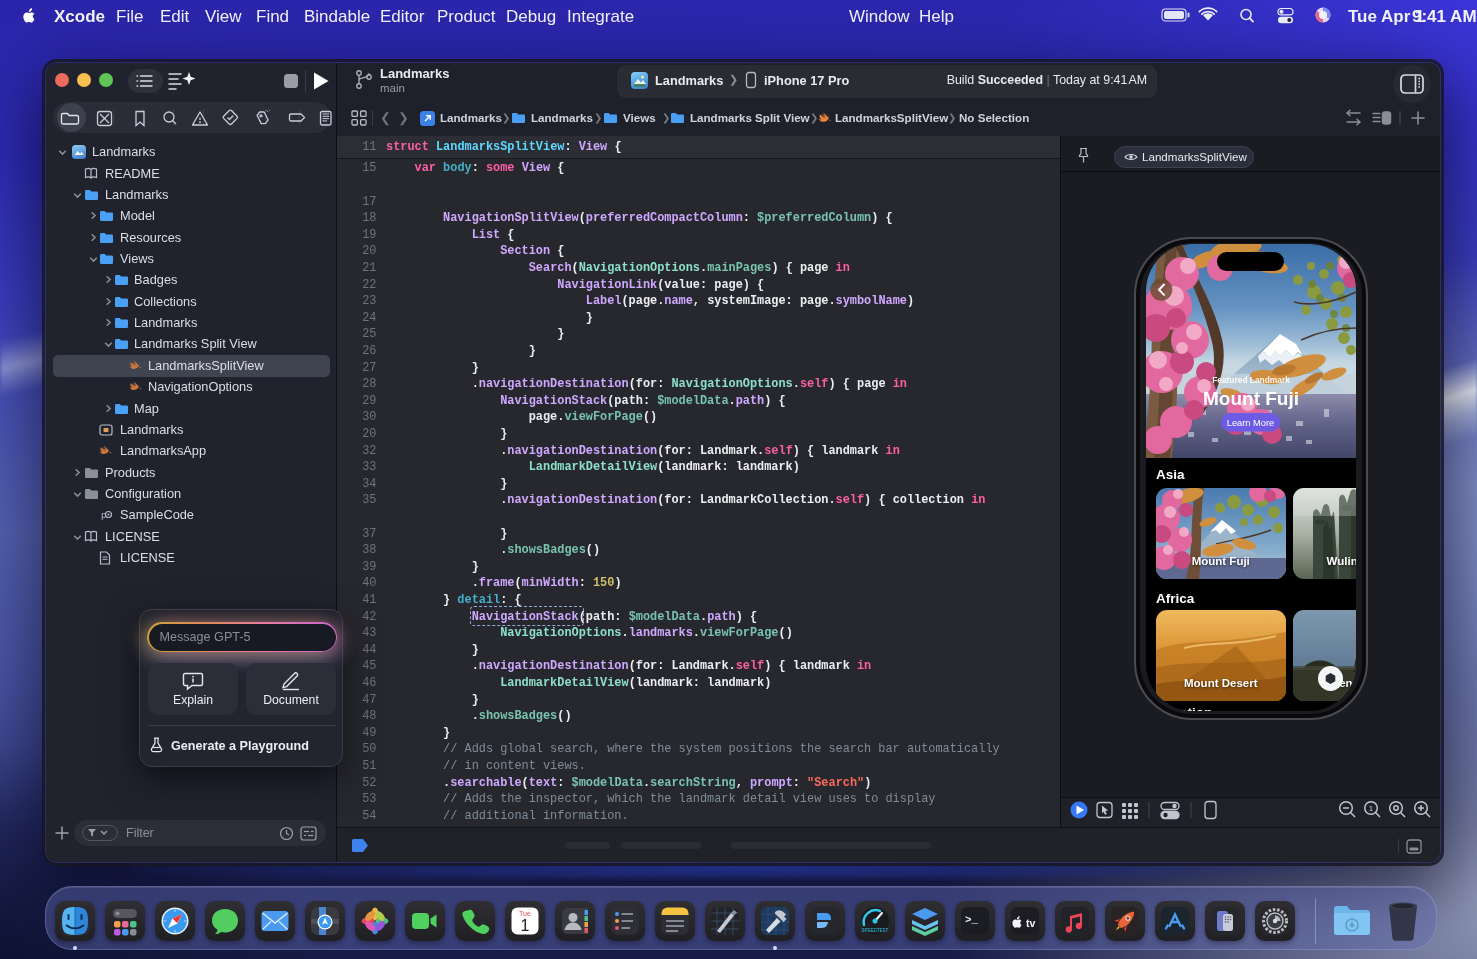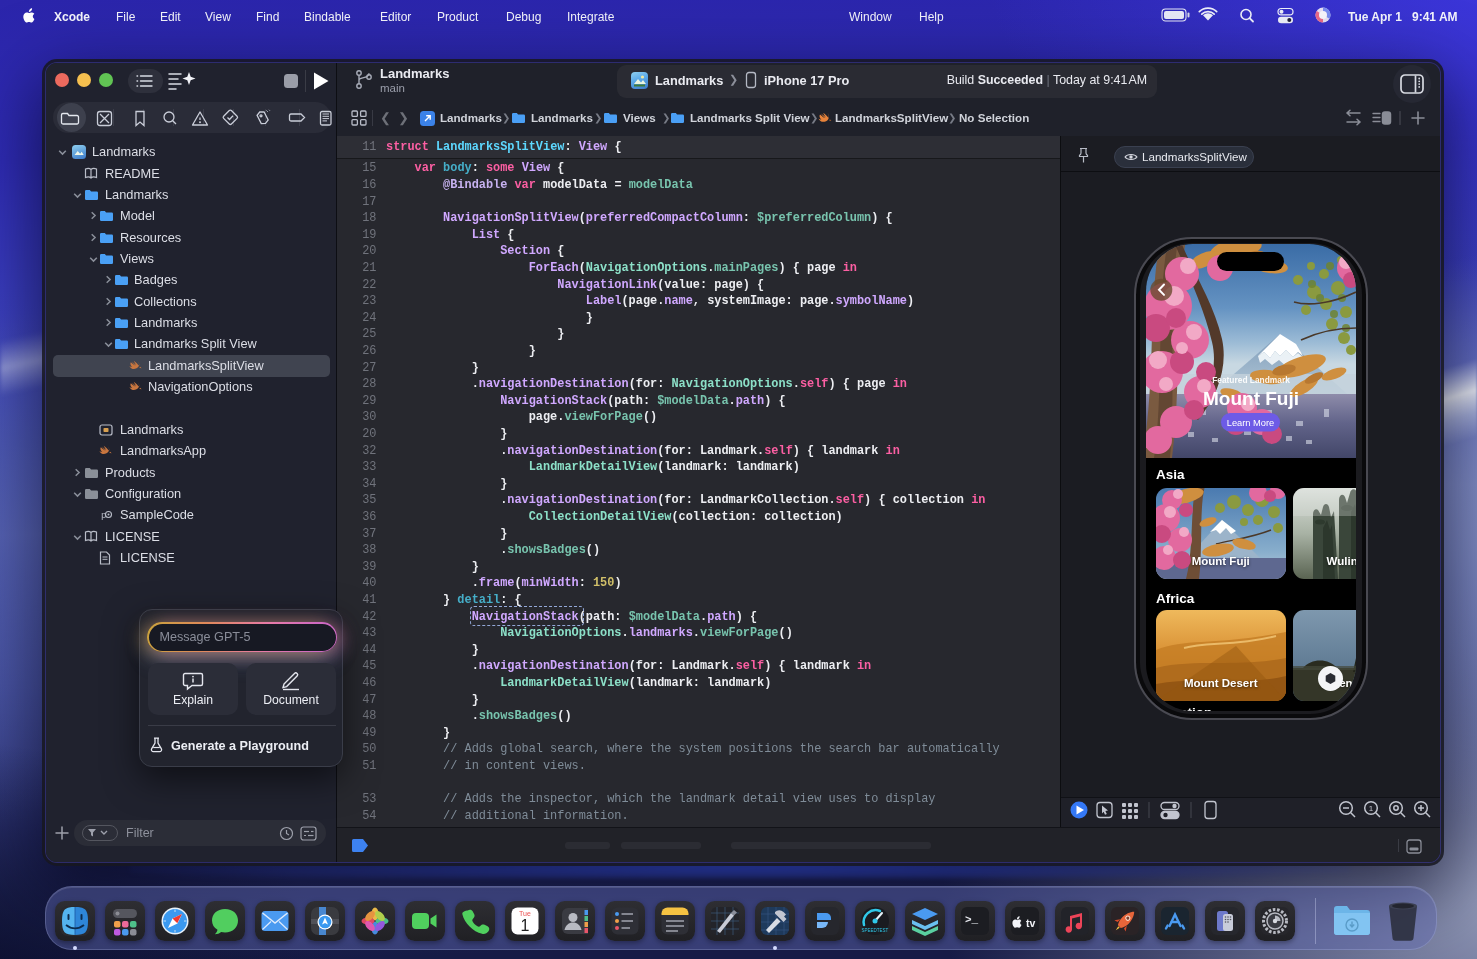--- a/index.html
+++ b/index.html
@@ -12,21 +12,21 @@
   radial-gradient(420px 420px at -4% 58%, rgba(58,70,165,.6), rgba(58,70,165,0) 65%),
   radial-gradient(1000px 600px at 104% -4%, rgba(64,58,230,.9), rgba(64,58,230,0) 55%),
   linear-gradient(178deg,#2b25ab 0%,#2f2cb6 16%,#3c40c2 31%,#5763bf 44%,#6f7cc4 53%,#4f5aa4 68%,#2e3578 82%,#171c48 96%);}
 .streakR{position:absolute;right:0;top:348px;width:90px;height:130px;
  background:linear-gradient(163deg,rgba(255,255,255,0) 24%,rgba(244,247,253,.95) 44%,rgba(225,232,248,.5) 58%,rgba(255,255,255,0) 74%);filter:blur(1px)}
 .streakL{position:absolute;left:0;top:318px;width:52px;height:90px;
  background:linear-gradient(168deg,rgba(255,255,255,0) 22%,rgba(225,230,248,.5) 50%,rgba(255,255,255,0) 78%);filter:blur(2px)}
 #bluband{position:absolute;left:130px;top:857px;width:1220px;height:21px;
  background:radial-gradient(55% 100% at 50% 45%, rgba(64,92,248,.95), rgba(64,92,248,0));filter:blur(2px)}
 
-.mb{position:absolute;top:8px;height:18px;color:#f4f5fc;font-size:12px;line-height:18px;white-space:nowrap}
+.mb{position:absolute;top:8px;height:18px;color:#f4f5fc;font-size:17px;line-height:18px;white-space:nowrap}
 .mb.mbb{font-weight:700}
 
 #win{position:absolute;left:46px;top:63px;width:1394px;height:799px;border-radius:11px;
  background:#1f212a;overflow:hidden;
  box-shadow:0 0 0 1px rgba(72,68,190,.45),0 0 0 4px rgba(24,24,32,.85),0 24px 70px 10px rgba(0,0,20,.6)}
 .abs{position:absolute}
 svg{display:block}
 
 #side{position:absolute;left:0;top:0;width:291px;height:799px;background:#20222e;border-right:1px solid #0d0e13}
 .tl{position:absolute;top:10px;width:14px;height:14px;border-radius:50%}
@@ -277,56 +277,55 @@
         </g>
  <rect x="40.5" y="3" width="8" height="12" rx="2.5" fill="#8a8d97"></rect>
  <line x1="58" y1="2.5" x2="58" y2="15.5" stroke-width="1.1" stroke="#4a4c55"></line>
  <path d="M76 3 v12 M70 9 h12" stroke-width="1.6"></path>
 </g>
     </svg>
     <div id="ed"></div>
     <div class="stick"></div>
     <div class="cl" style="left:291px;top:75.6px"><span class="no">11</span><span class="k">struct</span> <span class="t">LandmarksSplitView</span>: <span class="p">View</span> {</div>
     <div class="cl" style="left:291px;top:97.4px"><span class="no">15</span>    <span class="k">var</span> <span class="b">body</span>: <span class="k">some</span> <span class="p">View</span> {</div>
-    <div class="cl" style="left:291px;top:114.0px"><span class="no">16</span>        <span class="a">@Bindable</span> <span class="k">var</span> modelData = <span class="f">modelData</span></div>
     <div class="cl" style="left:291px;top:130.6px"><span class="no">17</span></div>
     <div class="cl" style="left:291px;top:147.2px"><span class="no">18</span>        <span class="p">NavigationSplitView</span>(<span class="p">preferredCompactColumn</span>: <span class="f">$preferredColumn</span>) {</div>
     <div class="cl" style="left:291px;top:163.8px"><span class="no">19</span>            <span class="p">List</span> {</div>
     <div class="cl" style="left:291px;top:180.4px"><span class="no">20</span>                <span class="p">Section</span> {</div>
-    <div class="cl" style="left:291px;top:197.0px"><span class="no">21</span>                    <span class="p">ForEach</span>(<span class="m">NavigationOptions</span>.<span class="f">mainPages</span>) { page <span class="k">in</span></div>
+    <div class="cl" style="left:291px;top:197.0px"><span class="no">21</span>                    <span class="p">Search</span>(<span class="m">NavigationOptions</span>.<span class="f">mainPages</span>) { page <span class="k">in</span></div>
     <div class="cl" style="left:291px;top:213.6px"><span class="no">22</span>                        <span class="p">NavigationLink</span>(value: page) {</div>
     <div class="cl" style="left:291px;top:230.2px"><span class="no">23</span>                            <span class="p">Label</span>(page.<span class="p">name</span>, systemImage: page.<span class="p">symbolName</span>)</div>
     <div class="cl" style="left:291px;top:246.8px"><span class="no">24</span>                            }</div>
     <div class="cl" style="left:291px;top:263.4px"><span class="no">25</span>                        }</div>
     <div class="cl" style="left:291px;top:280.0px"><span class="no">26</span>                    }</div>
     <div class="cl" style="left:291px;top:296.6px"><span class="no">27</span>            }</div>
     <div class="cl" style="left:291px;top:313.2px"><span class="no">28</span>            .<span class="p">navigationDestination</span>(for: <span class="m">NavigationOptions</span>.<span class="k">self</span>) { page <span class="k">in</span></div>
     <div class="cl" style="left:291px;top:329.8px"><span class="no">29</span>                <span class="p">NavigationStack</span>(path: <span class="f">$modelData</span>.<span class="p">path</span>) {</div>
     <div class="cl" style="left:291px;top:346.4px"><span class="no">30</span>                    page.<span class="f">viewForPage</span>()</div>
     <div class="cl" style="left:291px;top:363.0px"><span class="no">20</span>                }</div>
     <div class="cl" style="left:291px;top:379.6px"><span class="no">32</span>                .<span class="p">navigationDestination</span>(for: Landmark.<span class="k">self</span>) { landmark <span class="k">in</span></div>
     <div class="cl" style="left:291px;top:396.2px"><span class="no">33</span>                    <span class="m">LandmarkDetailView</span>(landmark: landmark)</div>
     <div class="cl" style="left:291px;top:412.8px"><span class="no">34</span>                }</div>
     <div class="cl" style="left:291px;top:429.4px"><span class="no">35</span>                .<span class="p">navigationDestination</span>(for: LandmarkCollection.<span class="k">self</span>) { collection <span class="k">in</span></div>
-    <div class="cl" style="left:291px;top:446.0px"><span class="no">36</span>                    <span class="m">CollectionDetailView</span>(collection: collection)</div>
     <div class="cl" style="left:291px;top:462.6px"><span class="no">37</span>                }</div>
     <div class="cl" style="left:291px;top:479.2px"><span class="no">38</span>                .<span class="f">showsBadges</span>()</div>
     <div class="cl" style="left:291px;top:495.8px"><span class="no">39</span>            }</div>
     <div class="cl" style="left:291px;top:512.4px"><span class="no">40</span>            .<span class="p">frame</span>(<span class="p">minWidth</span>: <span class="nu">150</span>)</div>
     <div class="cl" style="left:291px;top:529.0px"><span class="no">41</span>        } <span class="b">detail</span>: {</div>
     <div class="cl" style="left:291px;top:545.6px"><span class="no">42</span>            <span class="p">NavigationStack</span>(path: <span class="f">$modelData</span>.<span class="p">path</span>) {</div>
     <div class="cl" style="left:291px;top:562.2px"><span class="no">43</span>                <span class="m">NavigationOptions</span>.<span class="p">landmarks</span>.<span class="f">viewForPage</span>()</div>
     <div class="cl" style="left:291px;top:578.8px"><span class="no">44</span>            }</div>
     <div class="cl" style="left:291px;top:595.4px"><span class="no">45</span>            .<span class="p">navigationDestination</span>(for: Landmark.<span class="k">self</span>) { landmark <span class="k">in</span></div>
     <div class="cl" style="left:291px;top:612.0px"><span class="no">46</span>                <span class="m">LandmarkDetailView</span>(landmark: landmark)</div>
     <div class="cl" style="left:291px;top:628.6px"><span class="no">47</span>            }</div>
     <div class="cl" style="left:291px;top:645.2px"><span class="no">48</span>            .<span class="f">showsBadges</span>()</div>
     <div class="cl" style="left:291px;top:661.8px"><span class="no">49</span>        }</div>
     <div class="cl" style="left:291px;top:678.4px"><span class="no">50</span><span class="c">        // Adds global search, where the system positions the search bar automatically</span></div>
     <div class="cl" style="left:291px;top:695.0px"><span class="no">51</span><span class="c">        // in content views.</span></div>
+    <div class="cl" style="left:291px;top:711.6px"><span class="no">52</span>        .<span class="p">searchable</span>(<span class="p">text</span>: <span class="f">$modelData</span>.<span class="f">searchString</span>, <span class="p">prompt</span>: <span class="s">"Search"</span>)</div>
     <div class="cl" style="left:291px;top:728.2px"><span class="no">53</span><span class="c">        // Adds the inspector, which the landmark detail view uses to display</span></div>
     <div class="cl" style="left:291px;top:744.8px"><span class="no">54</span><span class="c">        // additional information.</span></div>
     <div id="dash"></div>
     <div id="ebot"></div>
     <svg class="abs" width="17" height="13" viewBox="0 0 17 13" style="left:306px;top:776px">
       <path d="M1.5 0 h9.5 l5 6.5 -5 6.5 h-9.5 a1.5 1.5 0 0 1-1.5-1.5 v-10 a1.5 1.5 0 0 1 1.5-1.5z" fill="#3d82f0"></path>
     </svg>
     <div class="abs" style="left:519px;top:779px;width:45px;height:7px;border-radius:3px;background:#2b2c33"></div>
     <div class="abs" style="left:575px;top:779px;width:80px;height:7px;border-radius:3px;background:#2b2c33"></div>
     <div class="abs" style="left:685px;top:779px;width:200px;height:7px;border-radius:3px;background:#2b2c33"></div>
@@ -500,20 +499,29 @@
       <svg width="13" height="13" viewBox="0 0 14 14" style="position:absolute;top:4px;left:83px">
         <path d="M2 3.5 c2 1.8 4.2 3.3 5.2 3.8 C5.6 5.9 4.1 4.2 3 2.6c1.6 1.3 3.6 2.9 4.9 3.8C6.8 4.9 5.6 3 5.1 1.8c2.3 1.7 4.6 4 5.7 5.4.1-.4.2-.8.2-1.3 0-1.3-.4-2.6-1.3-3.7 1.3 2 1.5 4.3.4 6.2-1 1.9-5.1 3.1-7.3 1.8C1.6 9.5.8 8.2.4 7.5c.9.7 2 1.2 3 1.2C1.9 7.3.8 5.3 2 3.5z M11.2 9.6 c1.2-.1 2.3.4 2.3.4s-.6-.9-1.6-1.6z" fill="#c8763f"></path>
       </svg>
       <span style="position:absolute;left:102px">LandmarksSplitView</span>
     </div>
     <div class="trow" style="left:0;top:313.2px;width:291px">
       <svg width="13" height="13" viewBox="0 0 14 14" style="position:absolute;top:4px;left:83px">
         <path d="M2 3.5 c2 1.8 4.2 3.3 5.2 3.8 C5.6 5.9 4.1 4.2 3 2.6c1.6 1.3 3.6 2.9 4.9 3.8C6.8 4.9 5.6 3 5.1 1.8c2.3 1.7 4.6 4 5.7 5.4.1-.4.2-.8.2-1.3 0-1.3-.4-2.6-1.3-3.7 1.3 2 1.5 4.3.4 6.2-1 1.9-5.1 3.1-7.3 1.8C1.6 9.5.8 8.2.4 7.5c.9.7 2 1.2 3 1.2C1.9 7.3.8 5.3 2 3.5z M11.2 9.6 c1.2-.1 2.3.4 2.3.4s-.6-.9-1.6-1.6z" fill="#c8763f"></path>
       </svg>
       <span style="position:absolute;left:102px">NavigationOptions</span>
+    </div>
+    <div class="trow" style="left:0;top:334.5px;width:291px">
+      <svg width="9" height="9" viewBox="0 0 9 9" style="position:absolute;top:6px;left:58px">
+        <path d="M2.7 1.2 l3.4 3.3 -3.4 3.3" fill="none" stroke="#8a8f9a" stroke-width="1.5"></path>
+      </svg>
+      <svg width="15" height="12" viewBox="0 0 15 12" style="position:absolute;top:5px;left:68px">
+        <path d="M1 2.2 a1.2 1.2 0 0 1 1.2-1.2 h3.6 l1.3 1.6 h5.7 a1.2 1.2 0 0 1 1.2 1.2 v6 a1.2 1.2 0 0 1-1.2 1.2 h-10.6 a1.2 1.2 0 0 1-1.2-1.2z" fill="#4aa0f5"></path>
+      </svg>
+      <span style="position:absolute;left:88px">Map</span>
     </div>
     <div class="trow" style="left:0;top:355.9px;width:291px">
       <svg width="14" height="12" viewBox="0 0 14 12" style="position:absolute;top:5px;left:53px">
         <rect x="1" y="1" width="12" height="10" rx="2" fill="none" stroke="#b9bdc8" stroke-width="1.2"></rect>
         <rect x="4.5" y="4" width="5" height="4" rx="0.8" fill="#d8a050"></rect>
       </svg>
       <span style="position:absolute;left:74px">Landmarks</span>
     </div>
     <div class="trow" style="left:0;top:377.2px;width:291px">
       <svg width="13" height="13" viewBox="0 0 14 14" style="position:absolute;top:4px;left:53px">

